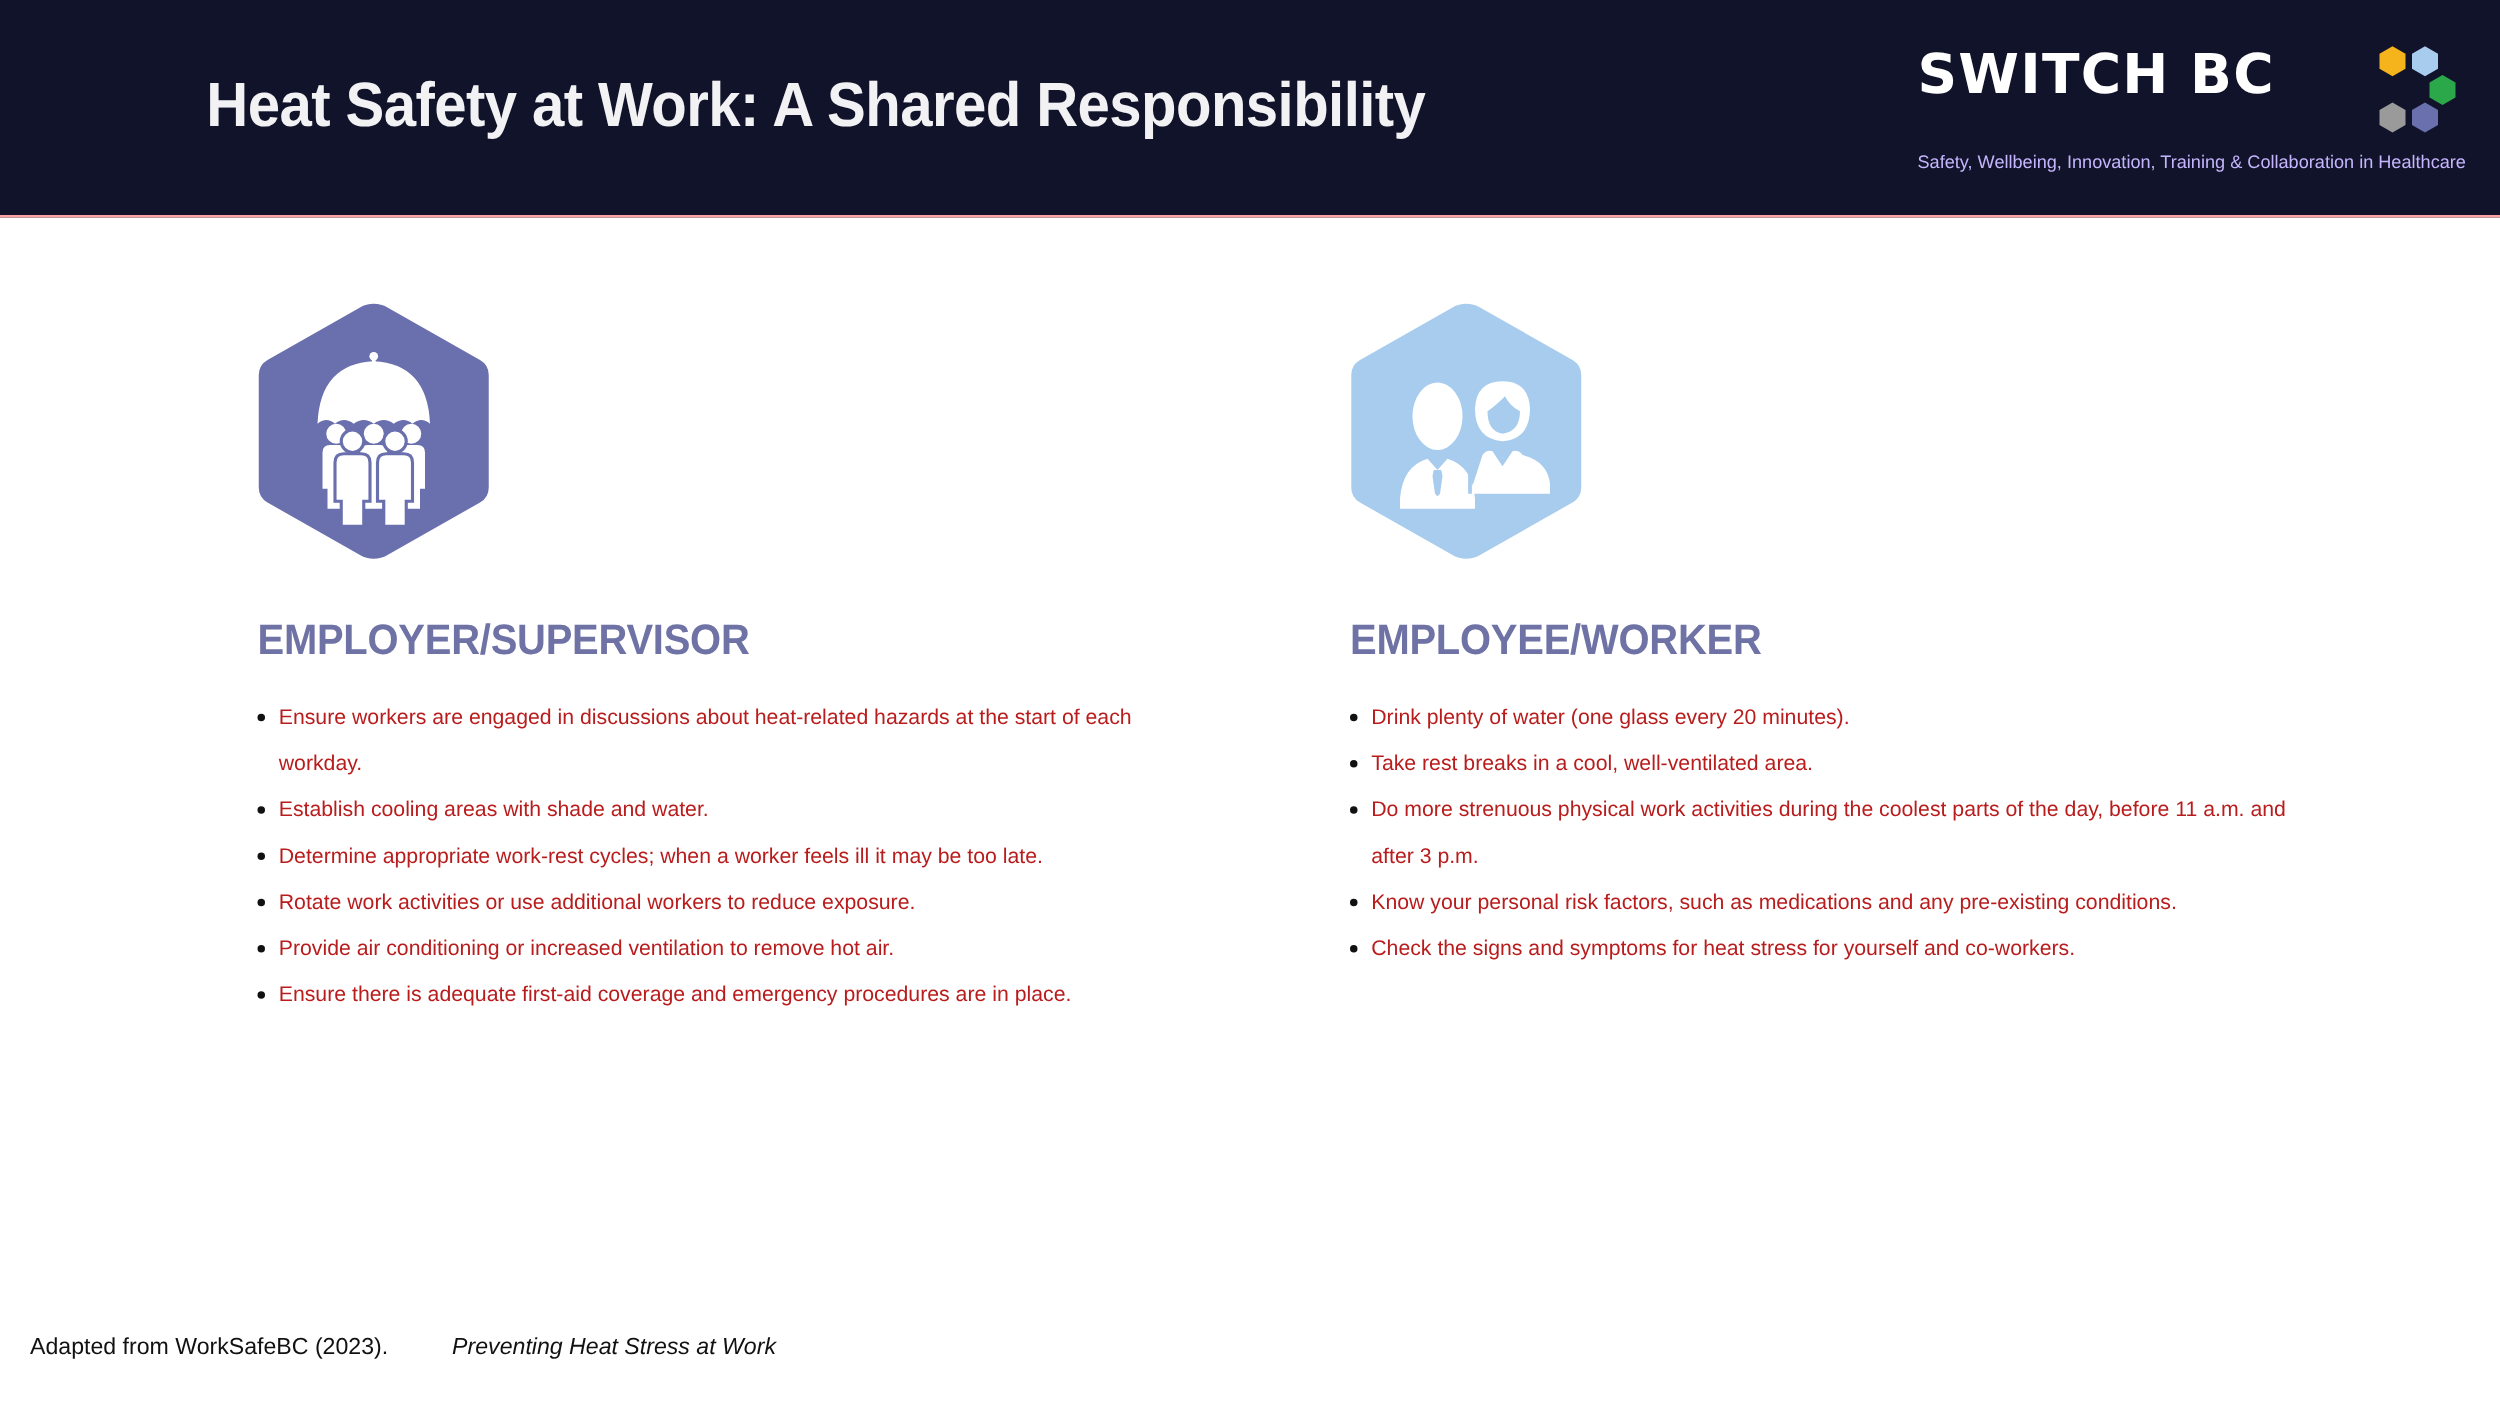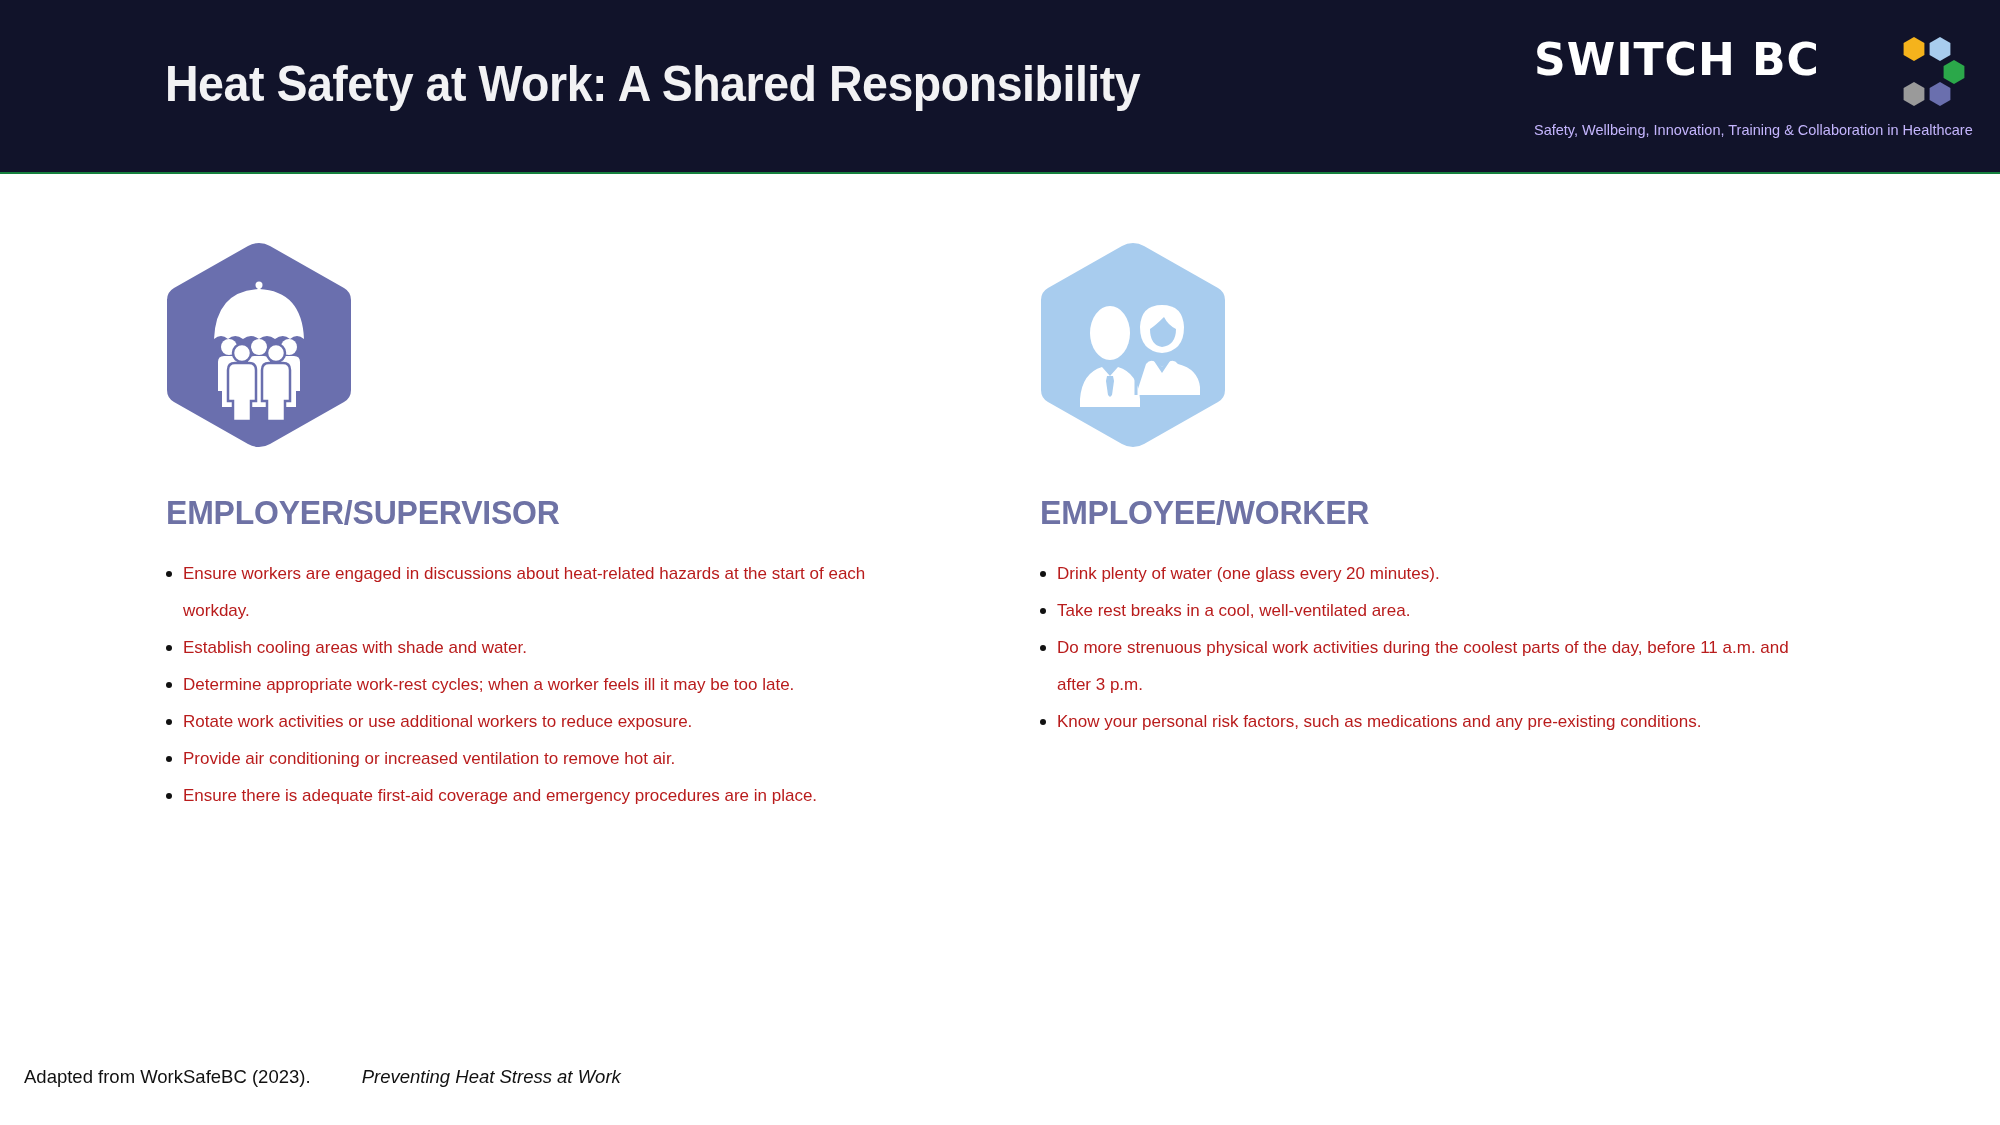--- a/index.html
+++ b/index.html
@@ -2,21 +2,21 @@
 <html><head>
 <meta charset="utf-8">
 <style>
   * { box-sizing: border-box; margin: 0; padding: 0; }
   html, body { width: 2000px; height: 1125px; background: #ffffff; overflow: hidden; }
   body { position: relative; font-family: "Liberation Sans", "DejaVu Sans", sans-serif; color: #111111; }
 
   .header {
     position: absolute; left: 0; top: 0; width: 2000px; height: 174px;
     background: #11132a;
-    border-bottom: 2px solid #15803d;
+    border-bottom: 2px solid #fca5a5;
   }
   .page-title {
     position: absolute; left: 165px; top: 55px;
     font-family: "Liberation Sans", sans-serif;
     font-weight: bold; font-size: 50px; letter-spacing: -0.5px;
     color: #f2f2f4; white-space: nowrap;
     transform: scaleX(0.93); transform-origin: left center;
   }
 
   .logo { position: absolute; left: 1530px; top: 30px; width: 440px; height: 115px; }
@@ -26,21 +26,21 @@
     font-size: 44px; letter-spacing: 1px; color: #ffffff; white-space: nowrap;
     line-height: 1;
   }
   .logo-hexes { position: absolute; left: 372px; top: 6px; width: 70px; height: 76px; }
   .logo-tagline {
     position: absolute; left: 4px; top: 92px;
     font-family: "Liberation Sans", sans-serif; font-size: 14.5px;
     color: #c4b5fd; white-space: nowrap;
   }
 
-  .column { position: absolute; top: 239px; }
+  .column { position: absolute; top: 239px; margin-left: 40px; }
   .col-left { left: 166px; width: 760px; }
   .col-right { left: 1040px; width: 760px; }
 
   .hex-badge { width: 186px; height: 212px; display: block; }
 
   .col-heading {
     margin-top: 40px;
     font-family: "Liberation Sans", sans-serif; font-weight: bold;
     font-size: 34px; color: #6e72a5; letter-spacing: -0.2px;
     transform: scaleX(0.94); transform-origin: left center;
@@ -142,16 +142,17 @@
     <path d="M96,156 L96,140 Q98,131 104,126" fill="none" stroke="#a8ccee" stroke-width="3"></path>
   </svg>
 
   <h2 class="col-heading">EMPLOYEE/WORKER</h2>
 
   <ul class="bullets">
     <li>Drink plenty of water (one glass every 20 minutes).</li>
     <li>Take rest breaks in a cool, well-ventilated area.</li>
     <li>Do more strenuous physical work activities during the coolest parts of the day, before 11 a.m. and after 3 p.m.</li>
     <li>Know your personal risk factors, such as medications and any pre-existing conditions.</li>
+    <li>Check the signs and symptoms for heat stress for yourself and co-workers.</li>
   </ul>
 </section>
 
 <p class="footer-citation"><span>Adapted from WorkSafeBC (2023). </span><em>Preventing Heat Stress at Work</em></p>
 
 </body></html>

